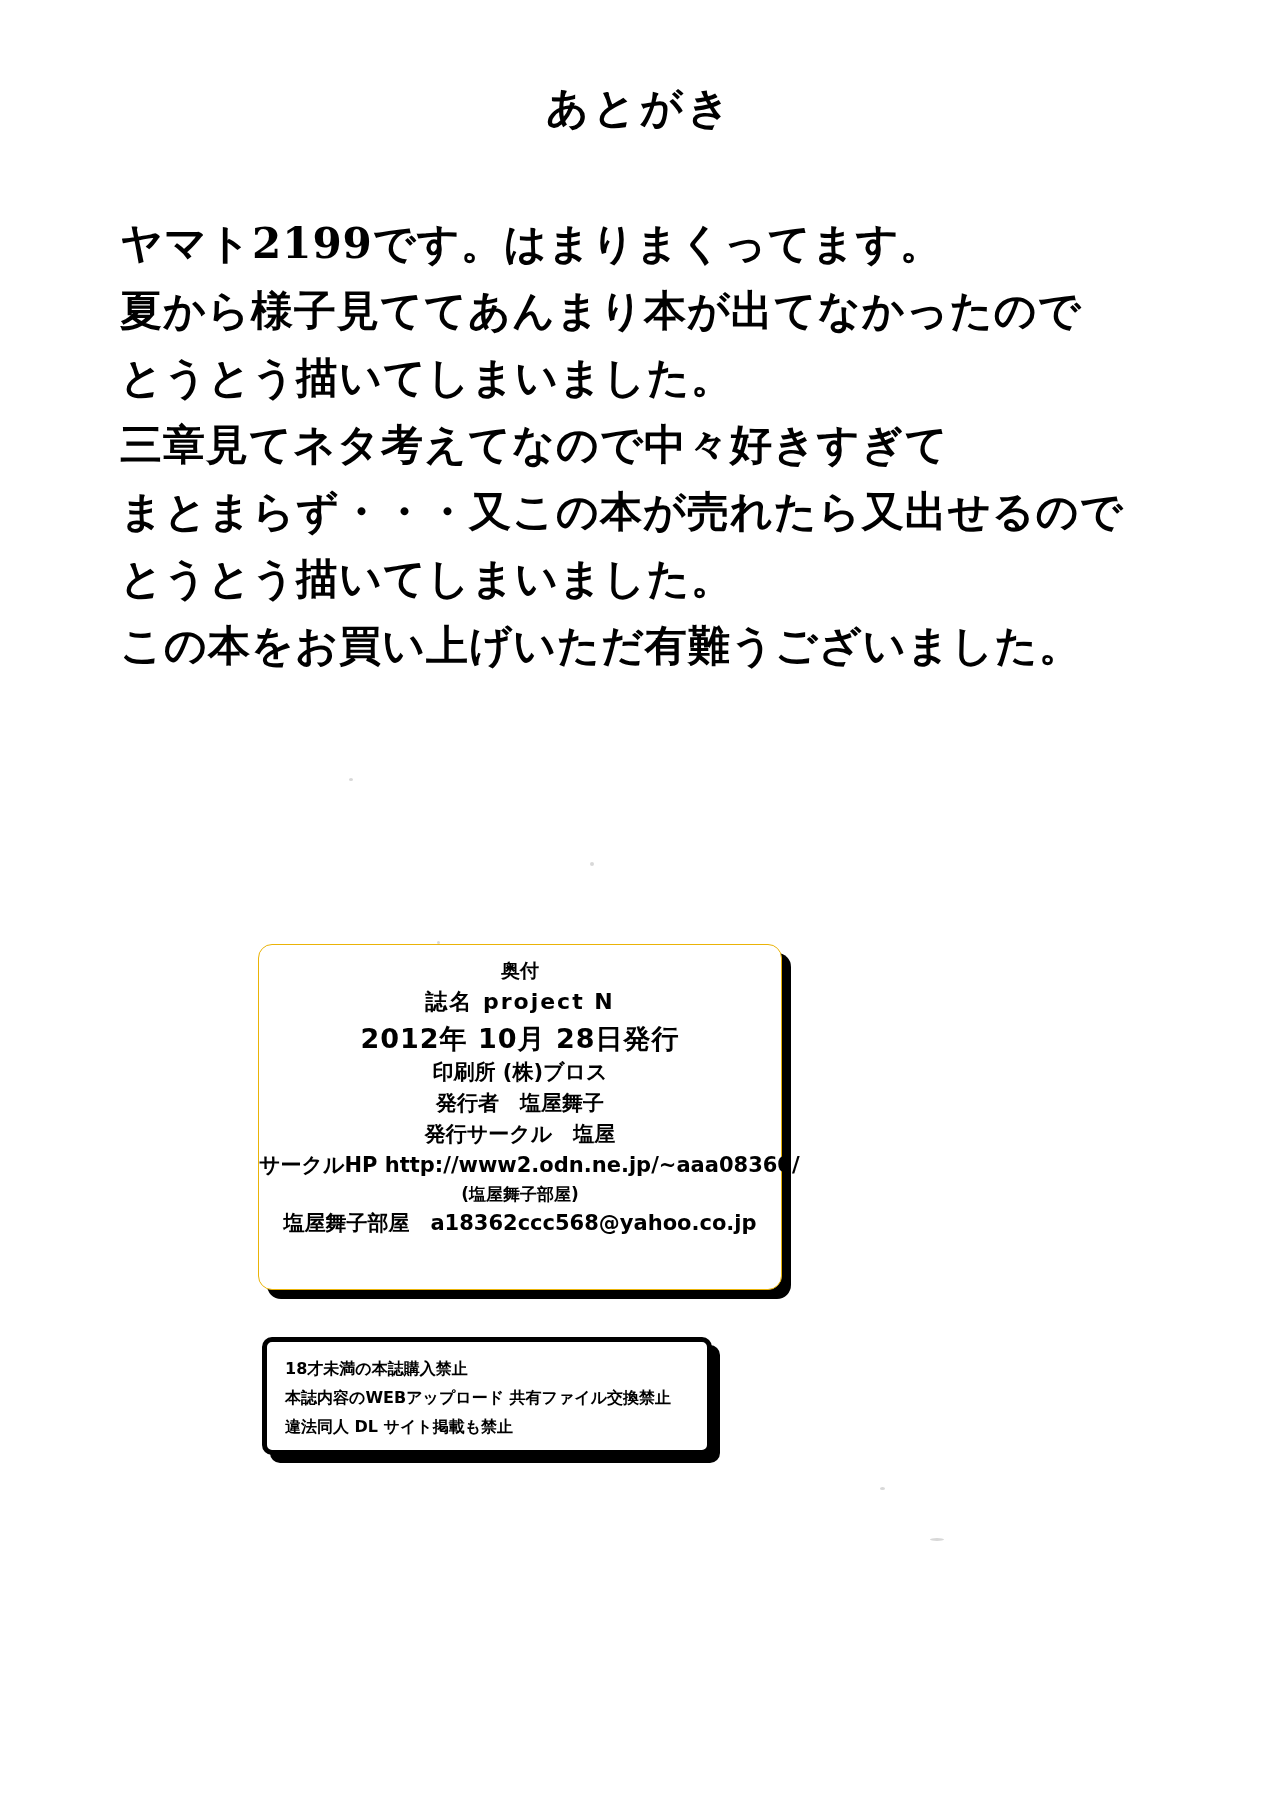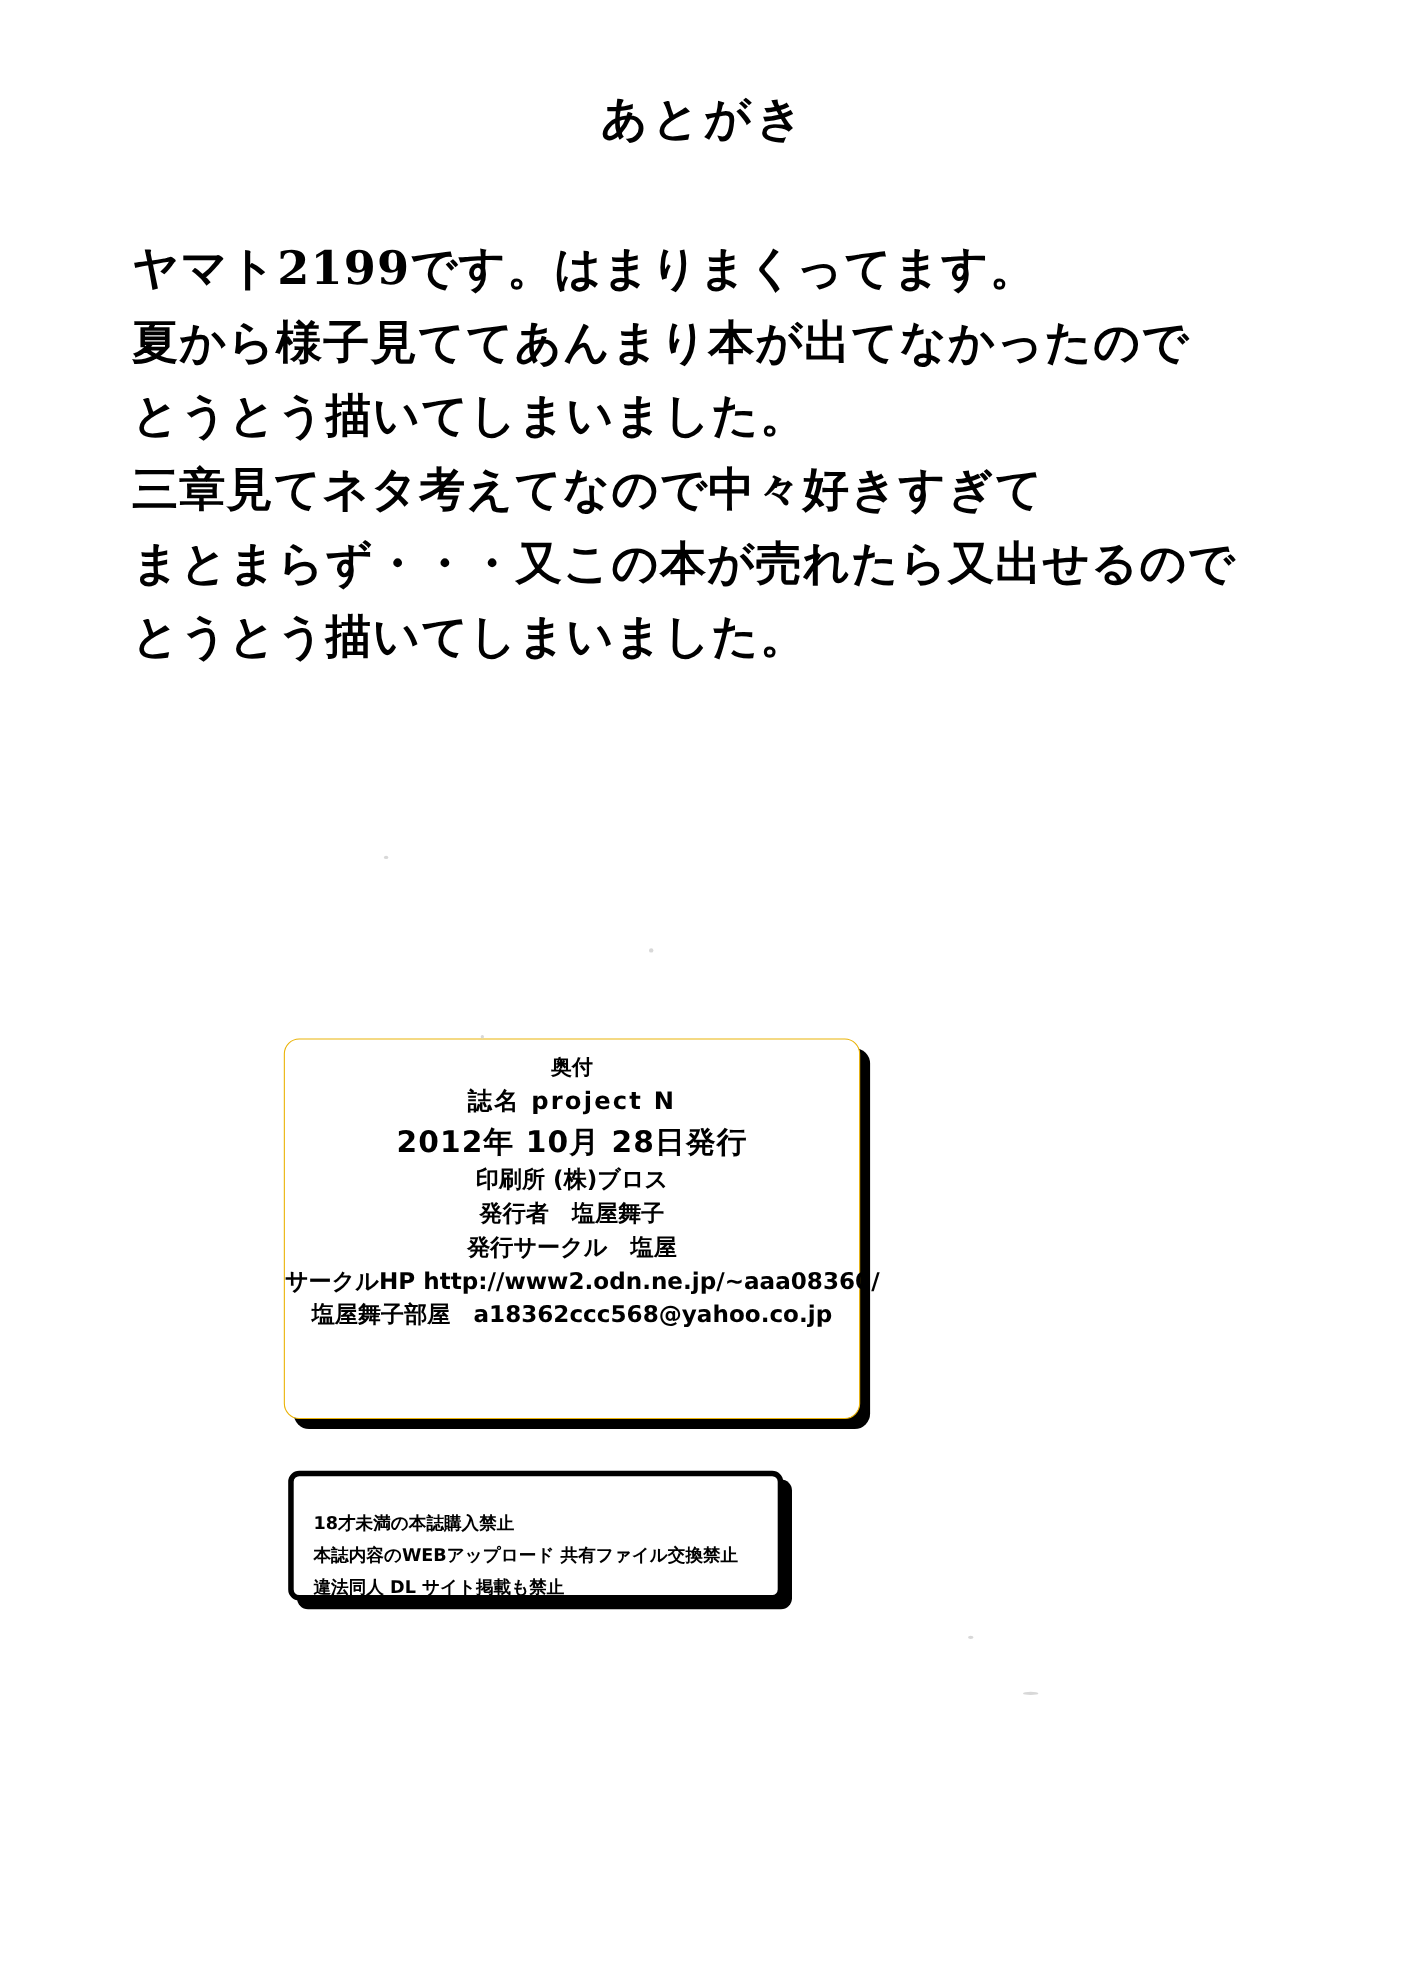--- a/index.html
+++ b/index.html
@@ -101,21 +101,21 @@
     position: absolute;
     left: 262px;
     top: 1337px;
     width: 450px;
     height: 118px;
     border: 5px solid #000000;
     border-radius: 10px;
     background: #ffffff;
     box-shadow: 8px 8px 0 0 #000000;
     box-sizing: border-box;
-    padding: 28px 0 0 18px;
+    padding: 12px 0 0 18px;
   }
   #notice-box .n-line {
     font-family: "DejaVu Sans", sans-serif;
     font-weight: 700;
     font-size: 16px;
     line-height: 29px;
     white-space: pre;
   }
 
   
@@ -130,30 +130,32 @@
 
 <div id="afterword-title">あとがき</div>
 
 <div id="afterword-body">
   <div class="line">ヤマト2199です。はまりまくってます。</div>
   <div class="line">夏から様子見ててあんまり本が出てなかったので</div>
   <div class="line">とうとう描いてしまいました。</div>
   <div class="line">三章見てネタ考えてなので中々好きすぎて</div>
   <div class="line">まとまらず・・・又この本が売れたら又出せるので</div>
   <div class="line">とうとう描いてしまいました。</div>
+  <div class="line">この本をお買い上げいただ有難うございました。</div>
 </div>
 
 <div id="colophon-box">
   <div class="c-line c-head">奥付</div>
   <div class="c-line c-title">誌名 project N</div>
   <div class="c-line c-date">2012年 10月 28日発行</div>
   <div class="c-line c-row">印刷所 (株)ブロス</div>
   <div class="c-line c-row">発行者　塩屋舞子</div>
   <div class="c-line c-row">発行サークル　塩屋</div>
   <div class="c-line c-small">サークルHP http://www2.odn.ne.jp/~aaa08360/</div>
+  <div class="c-line c-tiny">(塩屋舞子部屋)</div>
   <div class="c-line c-small">塩屋舞子部屋　a18362ccc568@yahoo.co.jp</div>
 </div>
 
 <div id="notice-box">
   <div class="n-line">18才未満の本誌購入禁止</div>
   <div class="n-line">本誌内容のWEBアップロード 共有ファイル交換禁止</div>
   <div class="n-line">違法同人 DL サイト掲載も禁止</div>
 </div>
 
 <div class="speck" style="left:590px; top:862px; width:4px; height:4px;"></div>

